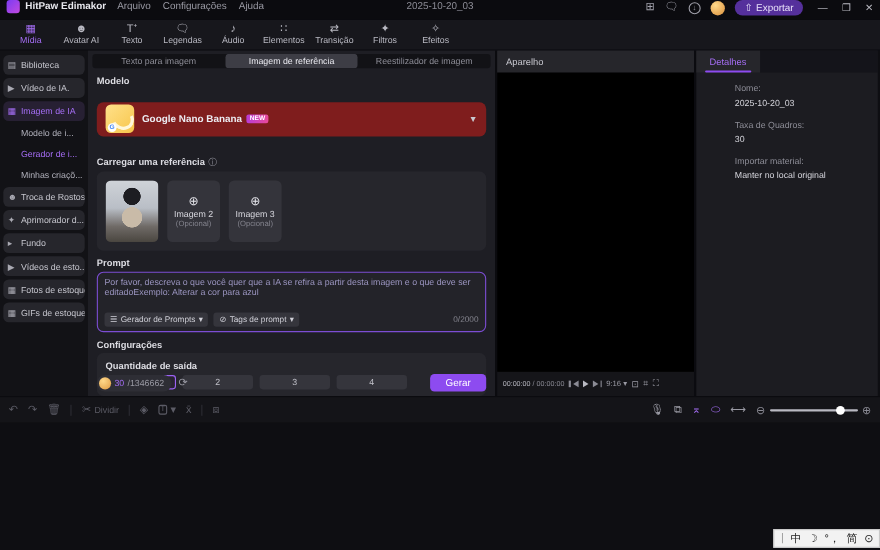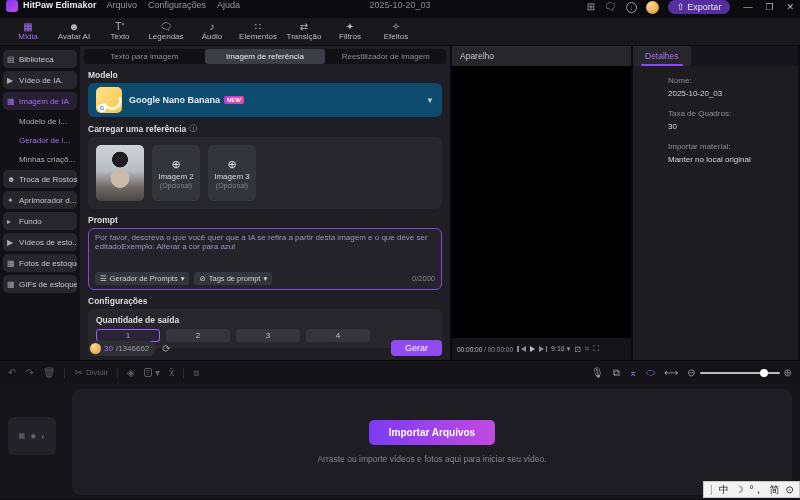--- a/index.html
+++ b/index.html
@@ -43,21 +43,21 @@
   .side-sub.active { background:transparent; }
   .side-sub.active .lbl { color:#a56ef5; }
 
   
   .center { width:370px; background:#1e1e24; display:flex; flex-direction:column; position:relative; }
   .tabs { display:flex; background:#121216; height:15px; margin:3px 4px 0 4px; border-radius:3px; overflow:hidden; }
   .tab { flex:1; display:flex; align-items:center; justify-content:center; font-size:8px; color:#8d8d97; }
   .tab.active { background:#3d3d45; color:#eaeaf0; border-radius:3px; }
   .sec-label { font-size:8.5px; font-weight:bold; color:#dcdce2; margin:6px 8px 3px 8px; display:flex; align-items:center; gap:3px; }
   .info-ico { font-size:8px; color:#8d8d97; font-weight:normal; }
-  .model-card { margin:0 8px; background:#0c4a6e; border-radius:6px; height:34px; display:flex; align-items:center; padding:0 8px; gap:7px;justify-content:flex-end; }
+  .model-card { margin:12px 8px; background:#7f1d1d; border-radius:6px; height:34px; display:flex; align-items:center; padding:0 8px; gap:7px;justify-content:flex-end; }
   .banana { width:26px; height:26px; border-radius:5px; background:linear-gradient(135deg,#ffe18a,#f7c54b); position:relative; flex:none; }
   .banana::before { content:""; position:absolute; left:5px; top:4px; width:15px; height:13px; border:3px solid #fff7da; border-left-color:transparent; border-top-color:transparent; border-radius:50%; transform:rotate(20deg); }
   .banana::after { content:"G"; position:absolute; left:2px; bottom:1px; width:8px; height:8px; background:#fff; border-radius:50%; color:#4285f4; font-size:6px; font-weight:bold; text-align:center; line-height:8px; }
   .model-info { flex:1; }
   .model-name { font-size:9px; font-weight:bold; color:#ececf2; display:flex; align-items:center; gap:4px; }
   .new-badge { background:linear-gradient(90deg,#b93cd6,#e84a9a); color:#fff; font-size:6px; font-weight:bold; padding:1px 3px; border-radius:2px; }
   .model-desc { font-size:8px; color:#9a9aa4; margin-top:2px; }
   .chev { color:#c9c9d1; font-size:8px; }
   .ref-card { margin:0 8px; background:#26262c; border-radius:6px; padding:8px; display:flex; gap:8px; height:72px; }
   .thumb { width:48px; height:56px; border-radius:5px; background:#34343b; display:flex; flex-direction:column; align-items:center; justify-content:center; gap:1px; }
@@ -401,31 +401,20 @@
       <span class="slider">
         <span class="circ">⊖</span>
         <span class="sl-track">
             <span class="sl-handle"></span>
           </span>
         <span class="circ">⊕</span>
       </span>
     </div>
   </div>
 
-  <div class="tl-area">
-    <div class="track-box">
-      <span class="icon">▦</span>
-      <span class="icon">◉</span>
-      <span class="icon">◐</span>
-    </div>
-    <div class="drop-zone">
-      <div class="import-btn">Importar Arquivos</div>
-      <div class="drop-hint">Arraste ou importe vídeos e fotos aqui para iniciar seu vídeo.</div>
-    </div>
-  </div>
 
   <div class="ime">
     <span class="sep">|</span>
     <span>中</span>
     <span>☽</span>
     <span>°，</span>
     <span>简</span>
     <span>⊙</span>
   </div>
 

